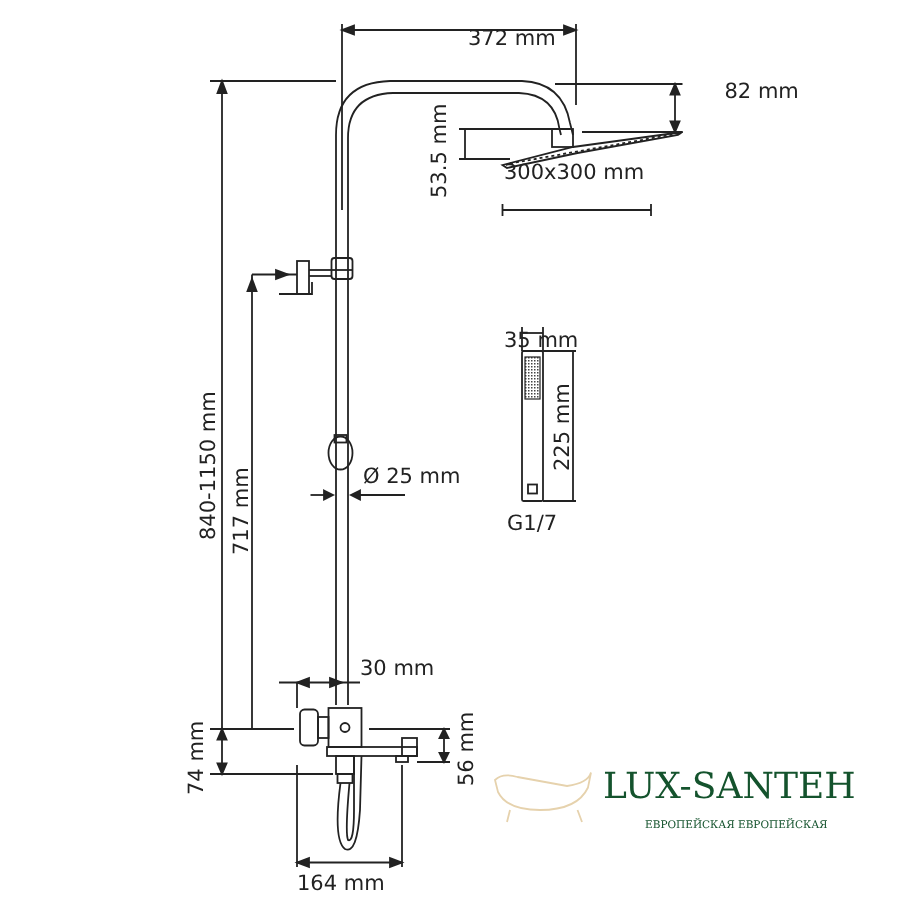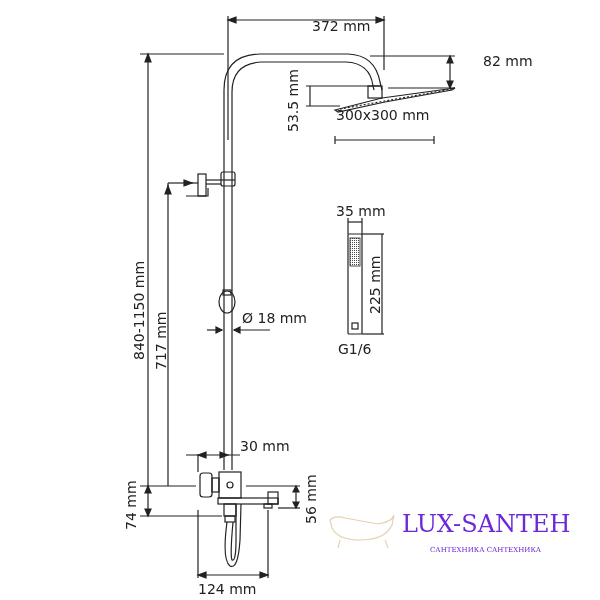--- a/index.html
+++ b/index.html
@@ -1,20 +1,20 @@
 <!DOCTYPE html>
 <html><head>
 <meta charset="utf-8">
 <style>
   html, body { margin:0; padding:0; background:#ffffff; }
   body { width:600px; height:600px; position:relative; overflow:hidden; font-family:"DejaVu Sans", sans-serif; }
   svg { position:absolute; left:0; top:0; }
   .lbl { position:absolute; font-family:"DejaVu Sans", sans-serif; font-size:14px; color:#222; white-space:nowrap; line-height:1; }
   .rot { transform-origin:0 0; transform:rotate(-90deg); }
-  .wm { position:absolute; color:#6d28d9; font-family:"DejaVu Serif", serif; white-space:nowrap; }
+  .wm { position:absolute; color:#14532d; font-family:"DejaVu Serif", serif; white-space:nowrap; }
 </style>
 </head>
 <body>
 
 <svg width="600" height="600" viewBox="0 0 600 600" xmlns="http://www.w3.org/2000/svg">
   <g stroke="#222" fill="none" stroke-width="1.2">
 
     <path d="M224,470 L224,90 Q224,55 260,54 L348,54 Q375,55 380,82 L382,90"></path>
     <path d="M232,470 L232,92 Q232,63 262,62 L346,62 Q370,63 373,86 L374,90"></path>
 
@@ -128,25 +128,25 @@
     <path d="M330,520 Q335,515 345,518 L378,524 Q392,522 394,515 L392,525 Q385,540 360,540 Q338,540 332,528 Z"></path>
     <line x1="340" y1="540" x2="338" y2="548"></line>
     <line x1="385" y1="540" x2="388" y2="548"></line>
   </g>
 </svg>
 
 <div class="lbl" style="left:276px;top:19px;margin-left:36px;">372 mm</div>
 <div class="lbl" style="left:455px;top:54px;margin-left:28px;">82 mm</div>
 <div class="lbl rot" style="left:286px;top:132px;">53.5 mm</div>
 <div class="lbl" style="left:336px;top:108px;">300x300 mm</div>
-<div class="lbl" style="left:336px;top:204px;">35 mm</div>
+<div class="lbl" style="left:336px;top:220px;">35 mm</div>
 <div class="lbl rot" style="left:368px;top:314px;">225 mm</div>
-<div class="lbl" style="left:338px;top:342px;">G1/6</div>
+<div class="lbl" style="left:338px;top:342px;">G1/7</div>
 <div class="lbl rot" style="left:132px;top:360px;">840-1150 mm</div>
 <div class="lbl rot" style="left:154px;top:370px;">717 mm</div>
-<div class="lbl" style="left:242px;top:311px;">Ø 18 mm</div>
+<div class="lbl" style="left:242px;top:311px;">Ø 25 mm</div>
 <div class="lbl" style="left:240px;top:439px;">30 mm</div>
 <div class="lbl rot" style="left:124px;top:530px;">74 mm</div>
 <div class="lbl rot" style="left:304px;top:524px;">56 mm</div>
-<div class="lbl" style="left:198px;top:582px;">124 mm</div>
+<div class="lbl" style="left:198px;top:582px;">164 mm</div>
 
 <div class="wm" style="left:402px;top:510px;font-size:24px;">LUX-SANTEH</div>
-<div class="wm" style="left:430px;top:546px;font-size:7px;">САНТЕХНИКА САНТЕХНИКА</div>
+<div class="wm" style="left:430px;top:546px;font-size:7px;">ЕВРОПЕЙСКАЯ ЕВРОПЕЙСКАЯ</div>
 
 </body></html>

